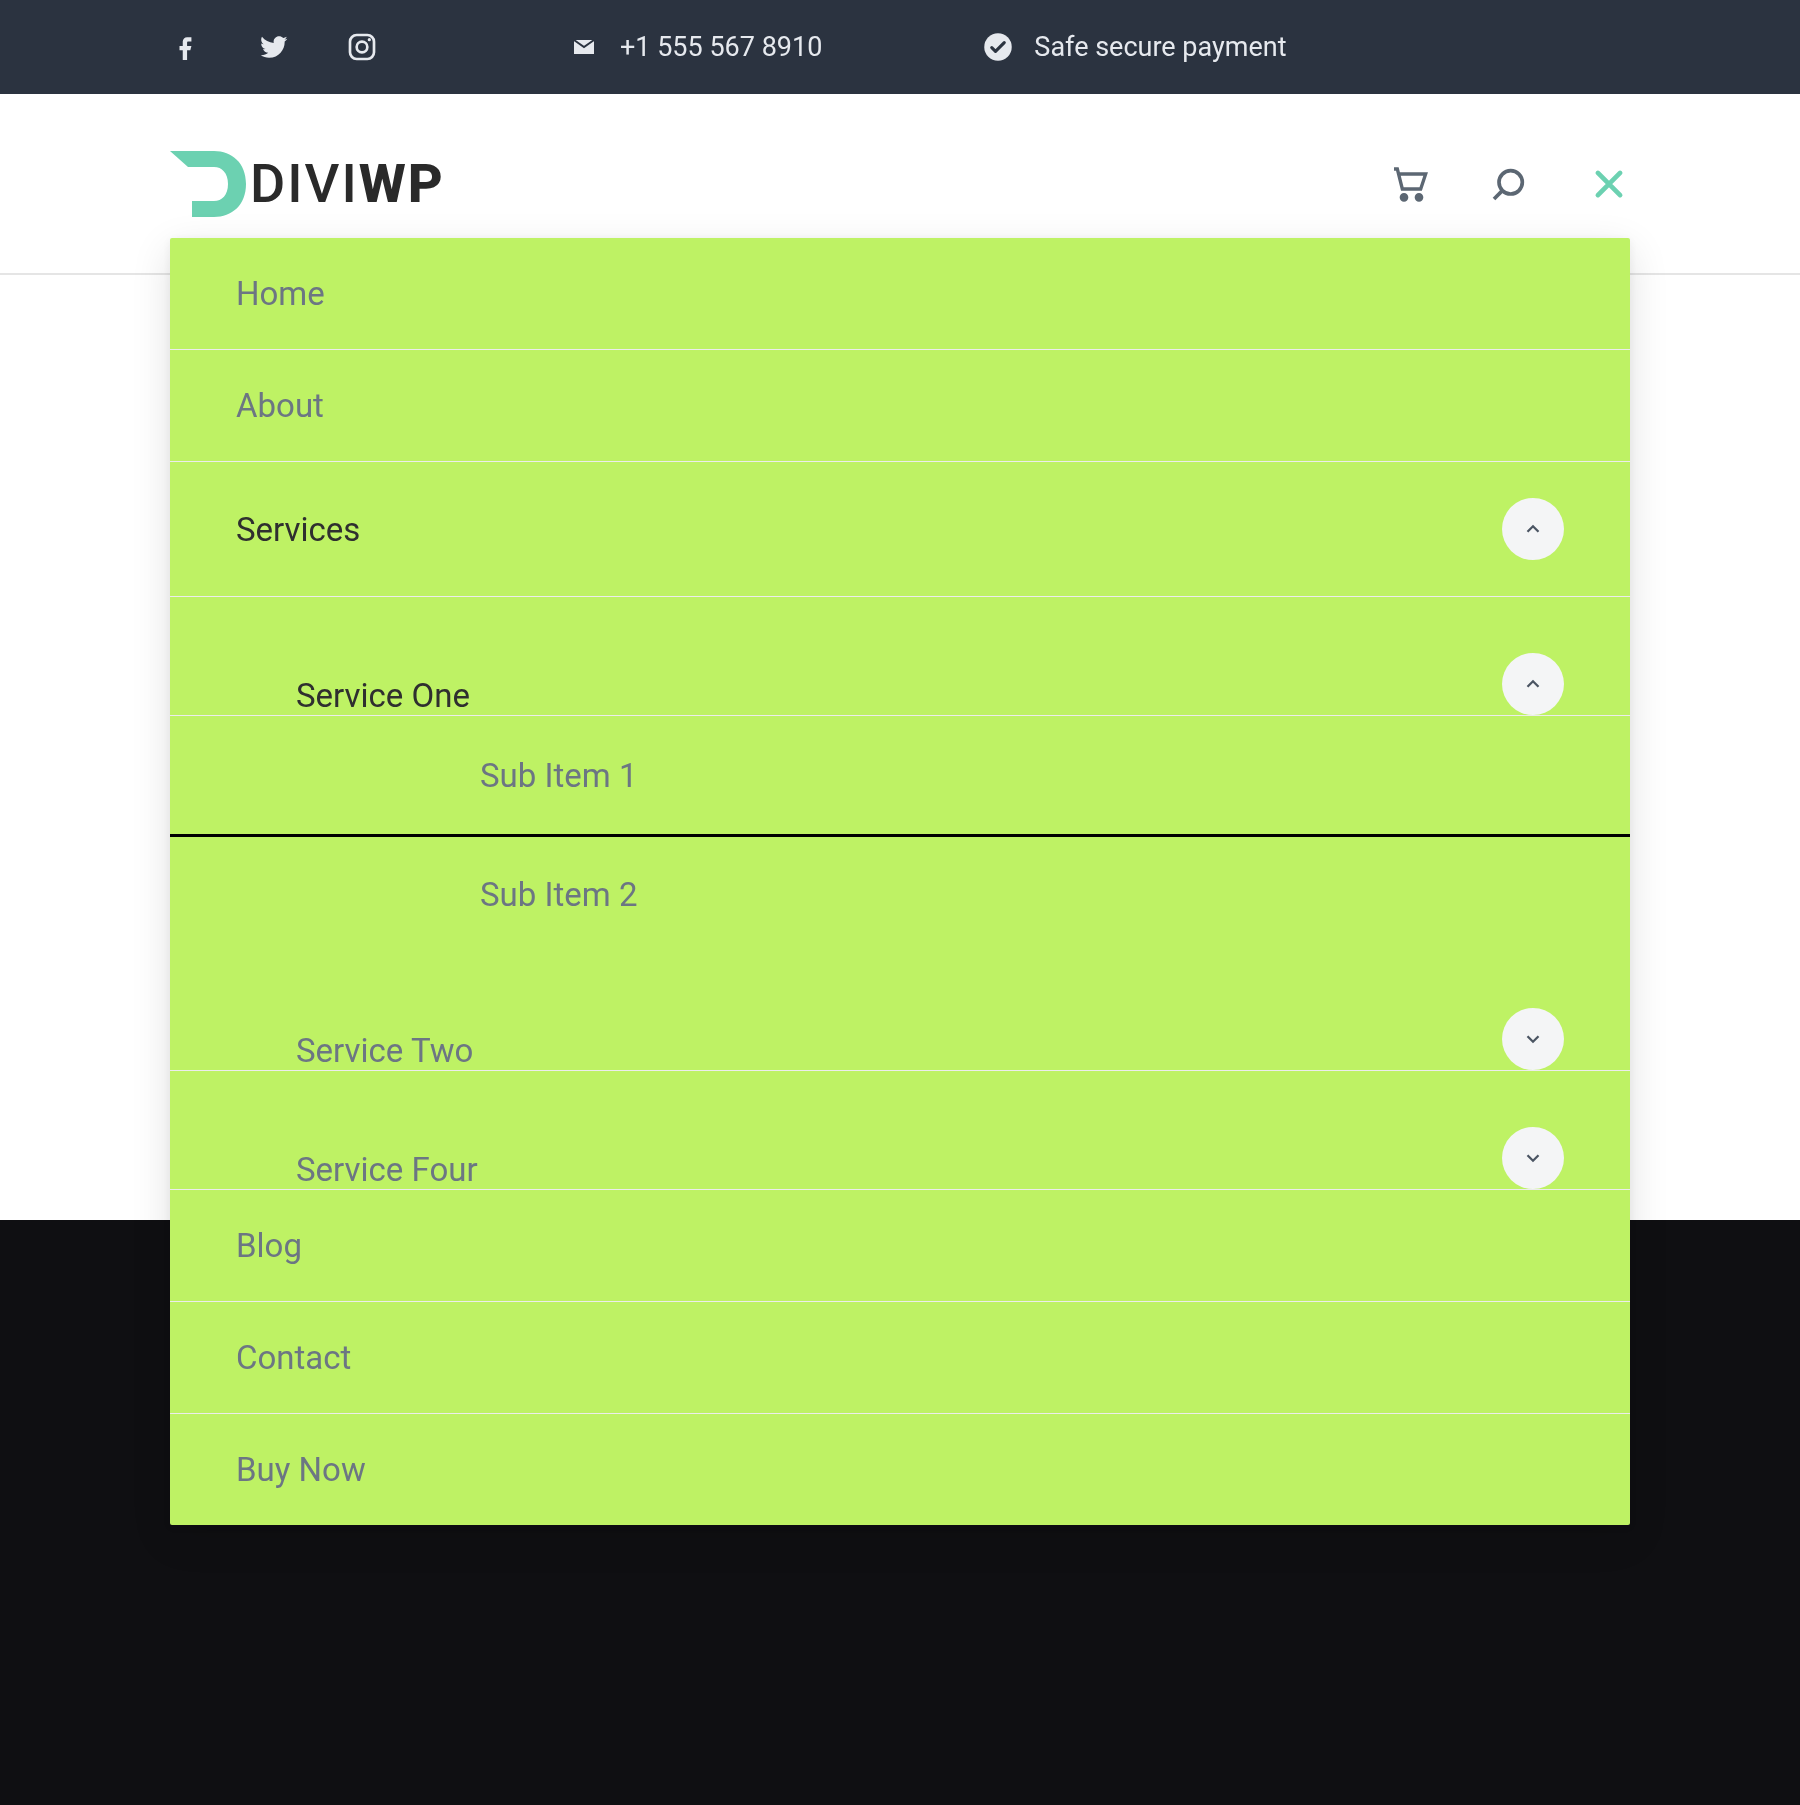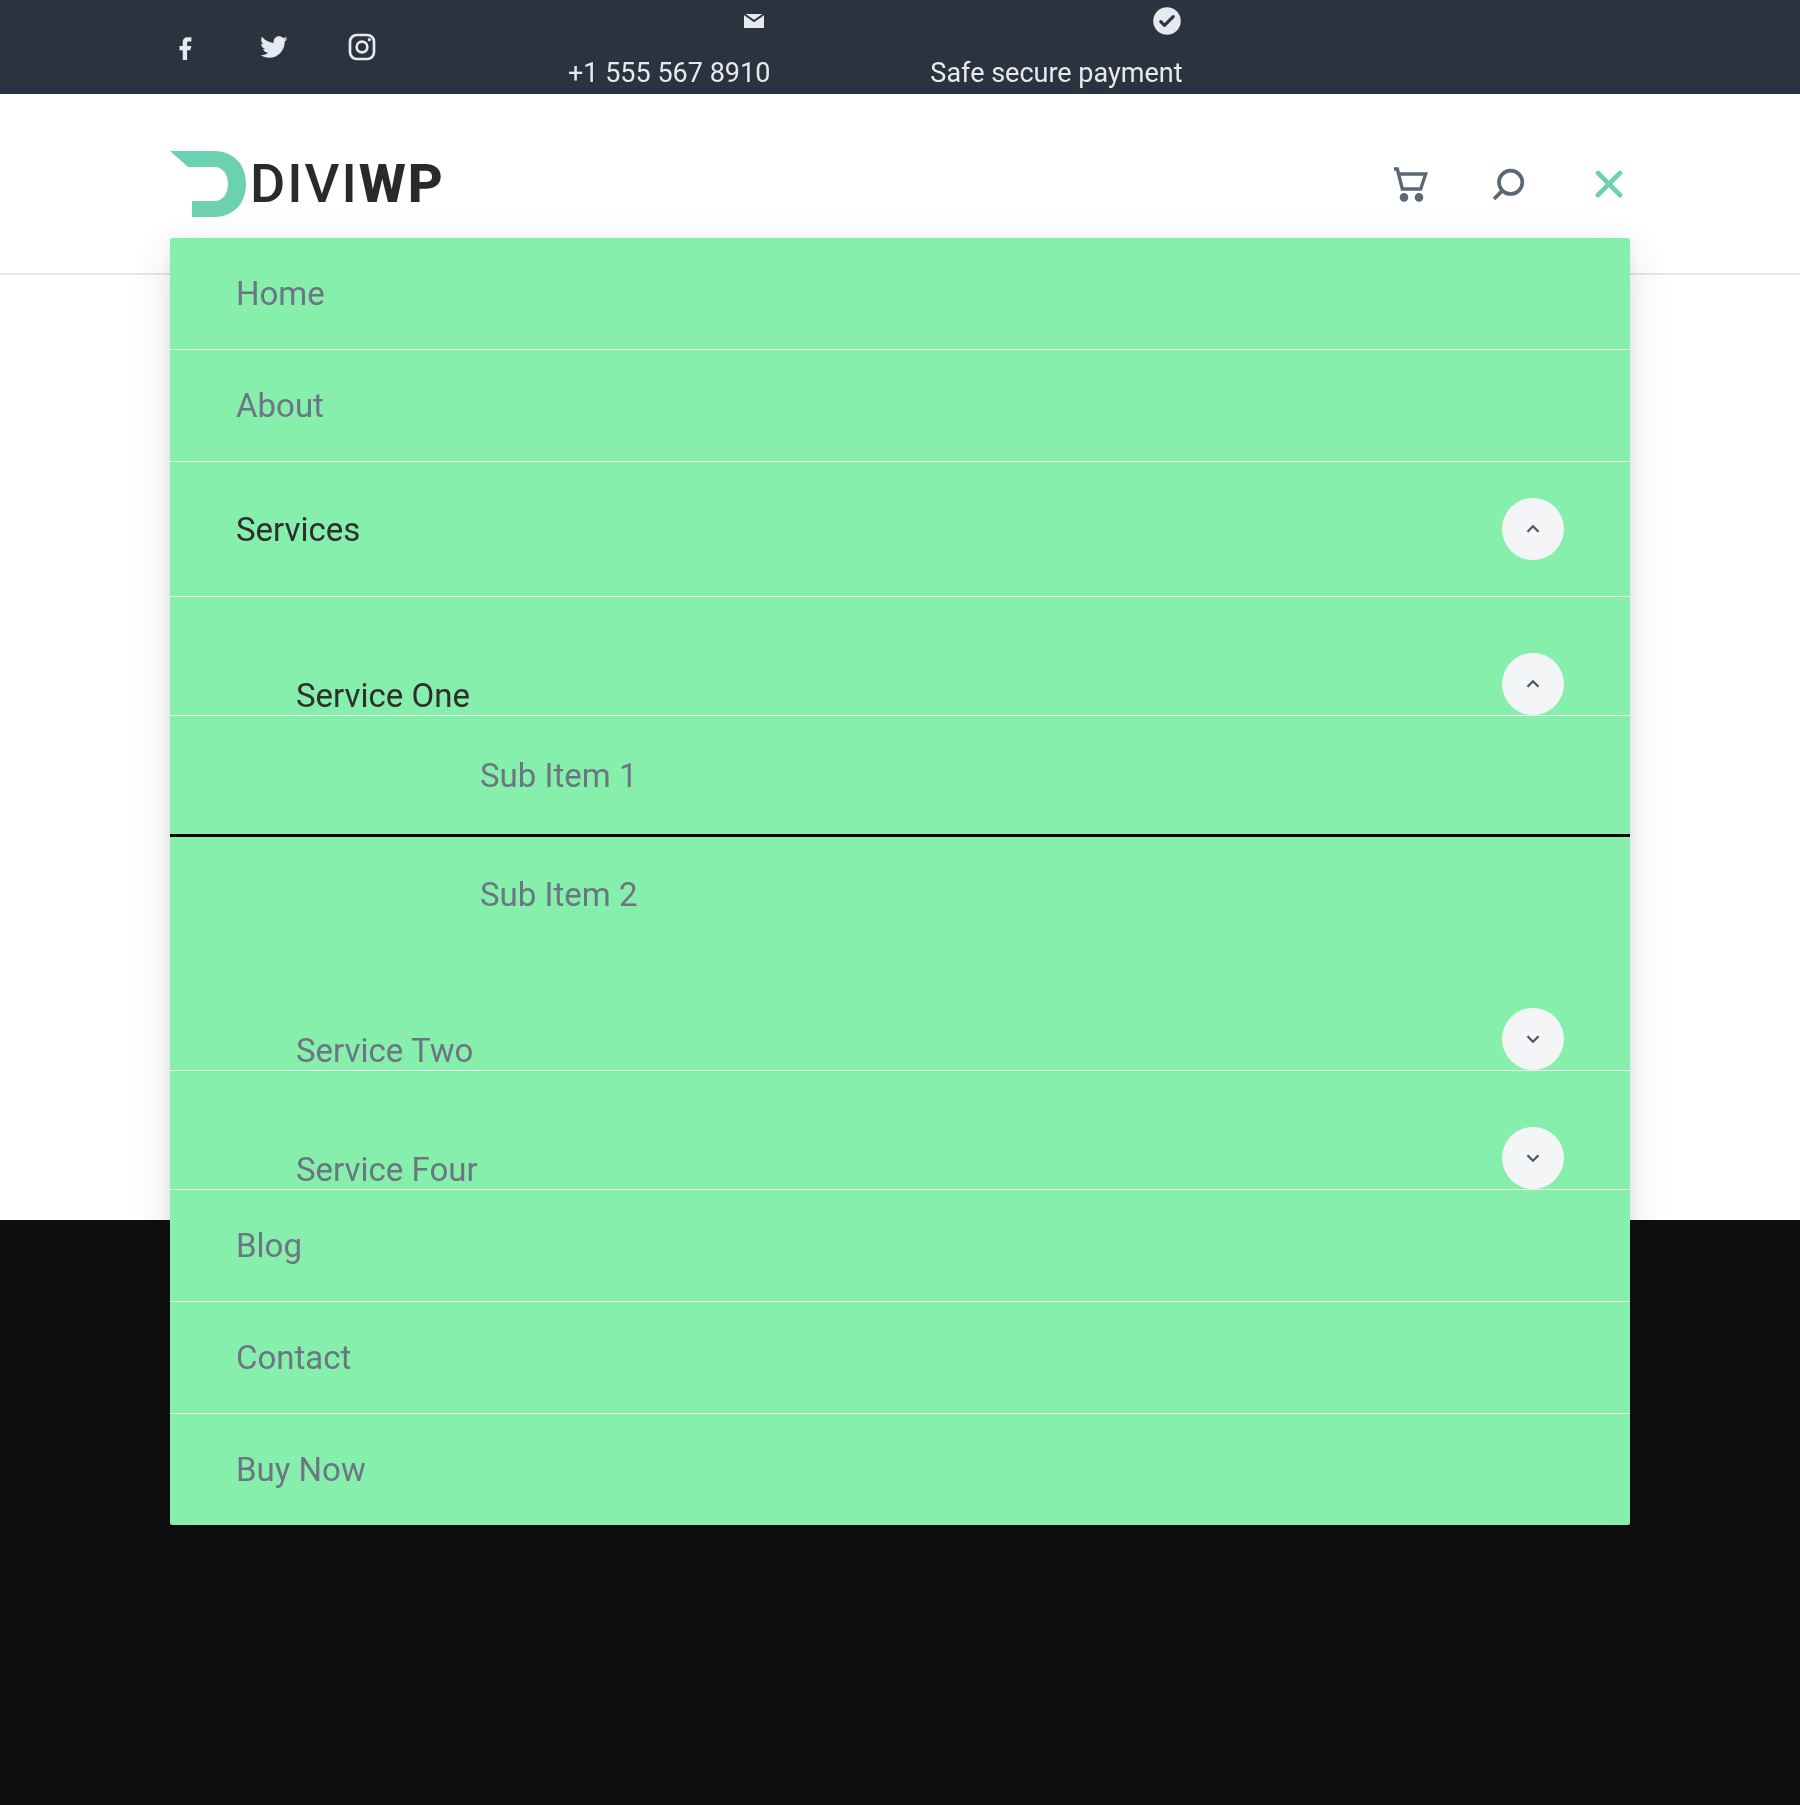--- a/index.html
+++ b/index.html
@@ -17,21 +17,21 @@
     background: #2b3340;
     height: 94px;
     display: flex;
     align-items: center;
     padding: 0 170px;
     color: #e6e9ee;
     font-size: 27px;
   }
   .tb-socials { display: flex; align-items: center; gap: 56px; }
   .tb-icon { width: 32px; height: 32px; display: inline-flex; align-items:center; justify-content:center; color:#e6e9ee; }
-  .tb-group { display: flex; align-items: flex-end; gap: 20px; flex-direction: column; }
+  .tb-group { display: flex; align-items: flex-start; gap: 20px; }
   .tb-phone-group { margin-left: 190px; }
   .tb-secure-group { margin-left: 160px; }
   .tb-flex-spacer { flex: 1; }
 
   
   .headerbar {
     background: #ffffff;
     height: 181px;
     border-bottom: 2px solid #e5e5e5;
     display: flex;
@@ -86,21 +86,21 @@
     bottom:0;
     background: #0f0f12;
   }
 
   
   .nav-panel {
     position: absolute;
     top: 238px;
     left: 170px;
     right: 170px;
-    background: #86efac;
+    background: #bef264;
     box-shadow: 0 12px 40px rgba(0,0,0,0.12), 0 2px 8px rgba(0,0,0,0.06);
     border-radius: 2px;
     z-index: 5;
   }
   .nav-item {
     display: flex;
     align-items: center;
     justify-content: space-between;
     font-size: 33px;
     padding: 36px 66px;

